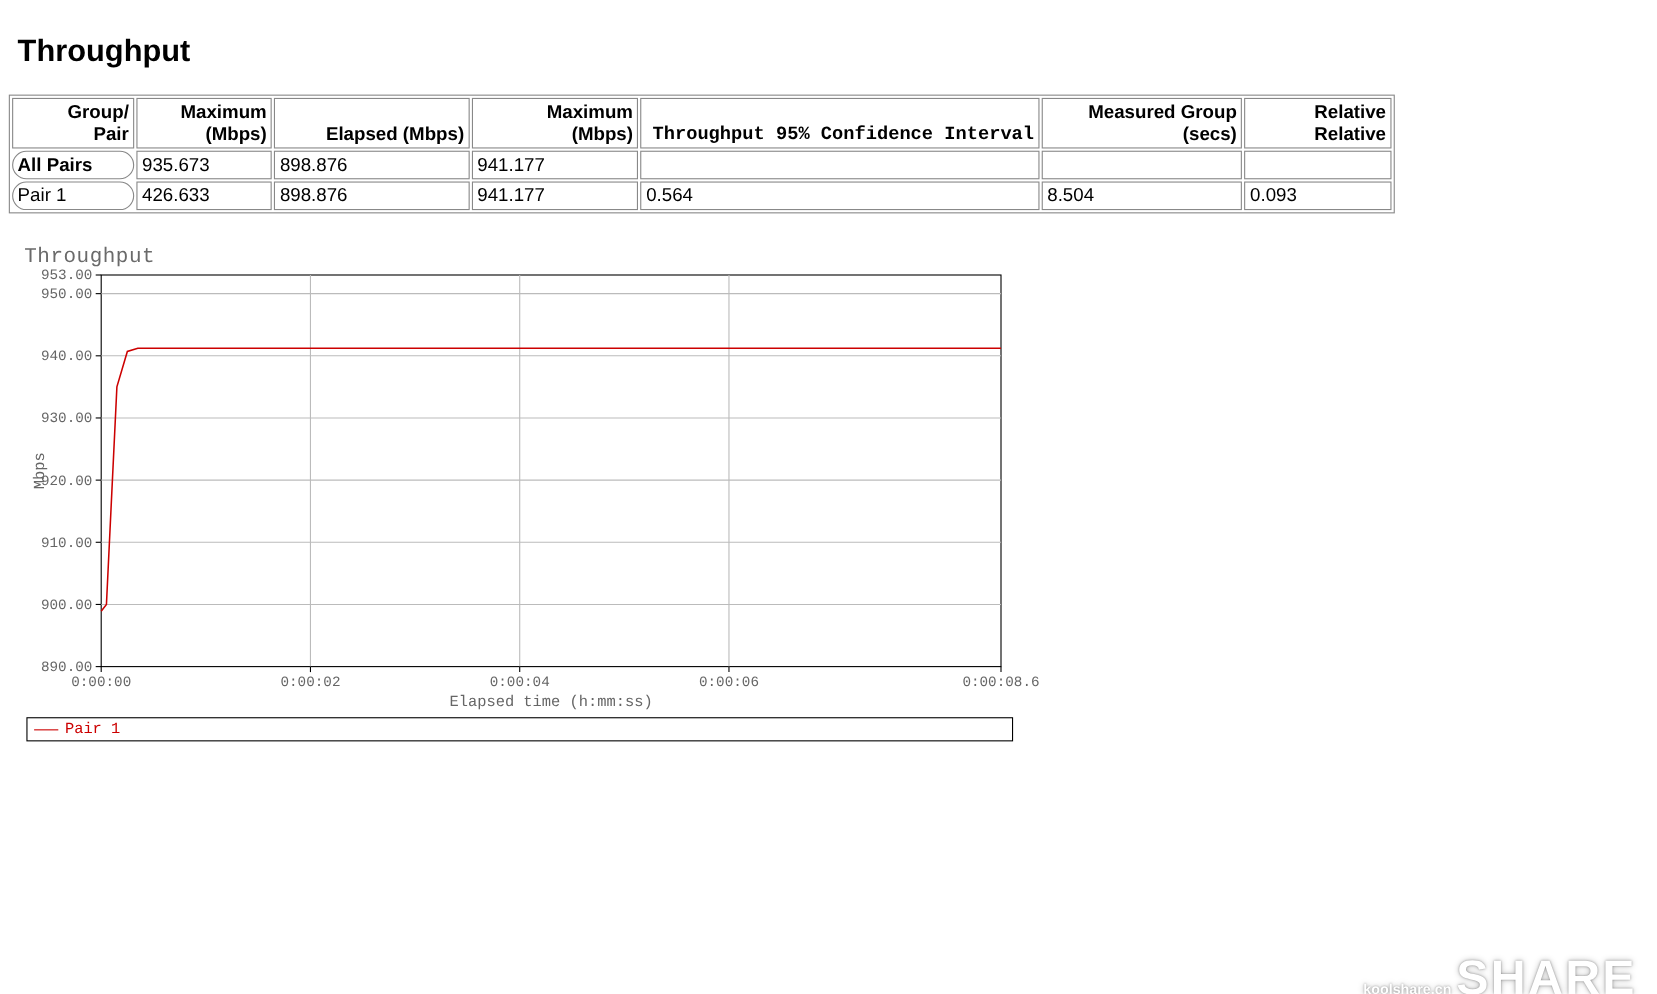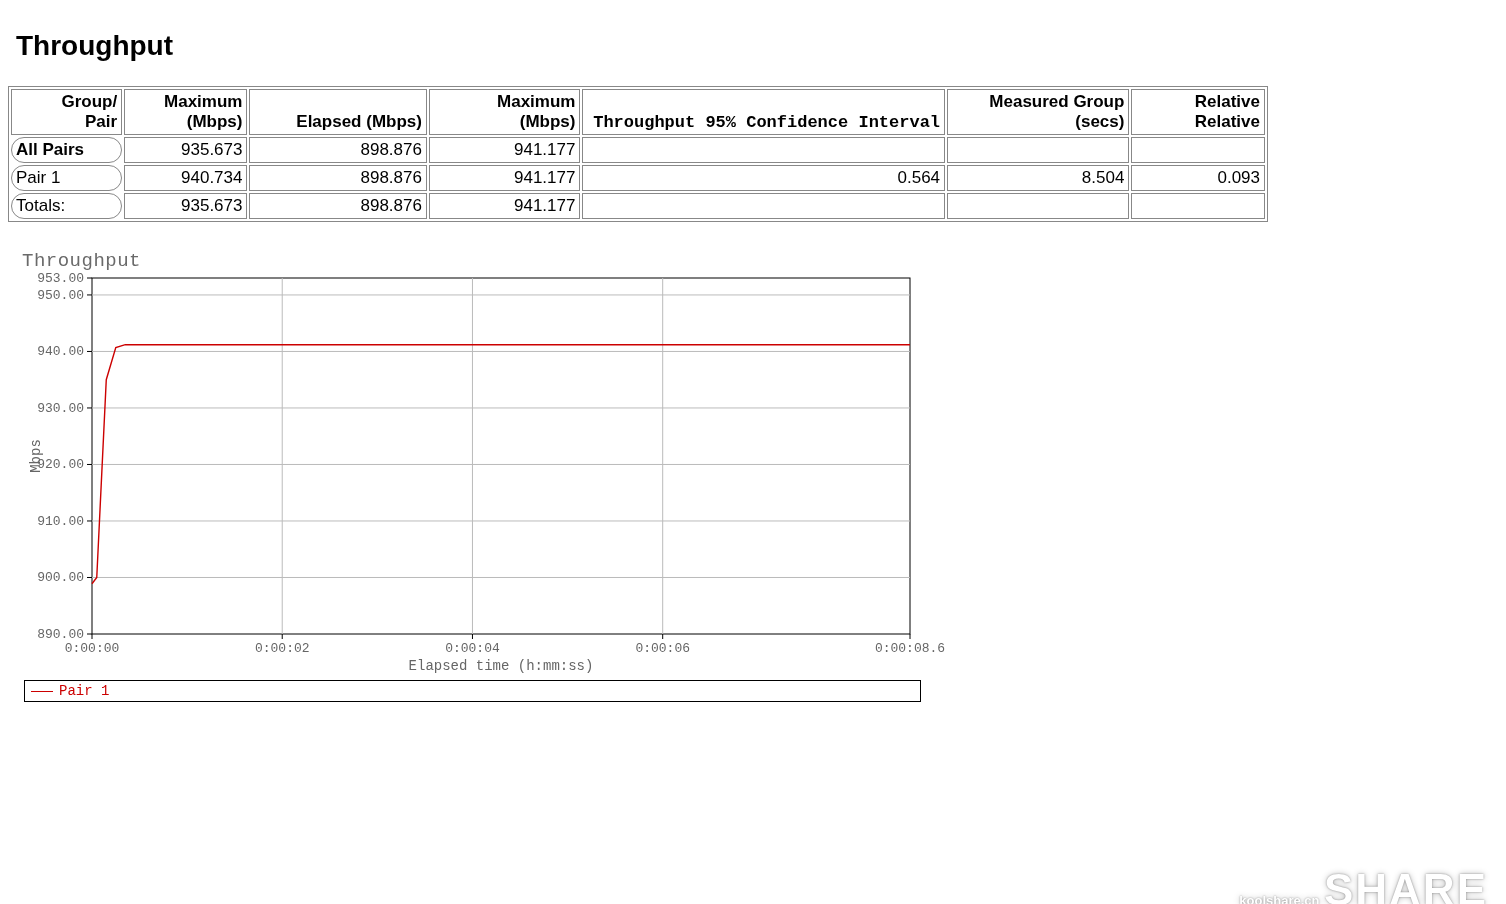--- a/index.html
+++ b/index.html
@@ -38,21 +38,21 @@
   table.data th {
     font-weight: 700;
     text-align: right;
   }
   table.data th.group-pair,
   table.data td.left {
     text-align: left;
     border-radius: 13px;
   }
   .bold { font-weight: 700; }
-  table.data td { text-align: right; }
+  table.data td { }
 
   
   table.data col.c1 { width: 125px; }
   table.data col.c2 { width: 138px; }
   table.data col.c3 { width: 195px; }
   table.data col.c4 { width: 178px; }
   table.data col.c5 { width: 365px; }
   table.data col.c6 { width: 198px; }
   table.data col.c7 { width: 158px; }
 
@@ -191,35 +191,26 @@
       <td class="left bold">All Pairs</td>
       <td>935.673</td>
       <td>898.876</td>
       <td>941.177</td>
       <td></td>
       <td></td>
       <td></td>
     </tr>
     <tr>
       <td class="left">Pair 1</td>
-      <td>940.734</td>
+      <td>426.633</td>
       <td>898.876</td>
       <td>941.177</td>
       <td>0.564</td>
       <td>8.504</td>
       <td>0.093</td>
-    </tr>
-    <tr>
-      <td class="left">Totals:</td>
-      <td>935.673</td>
-      <td>898.876</td>
-      <td>941.177</td>
-      <td></td>
-      <td></td>
-      <td></td>
     </tr>
   </tbody>
 </table>
 
 <div class="chart-wrap">
   <div class="chart-title">Throughput</div>
   <div class="chart-area">
     <svg class="chart-svg" viewBox="0 0 905 400">
         <rect x="70" y="4" width="818" height="356" fill="none" stroke="#000" stroke-width="1"></rect>
         <line x1="70" y1="360" x2="70" y2="365" stroke="#000"></line>

